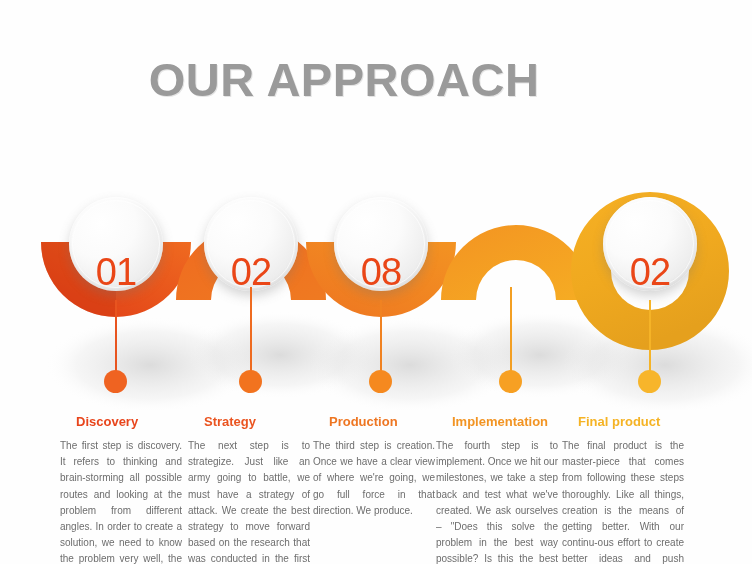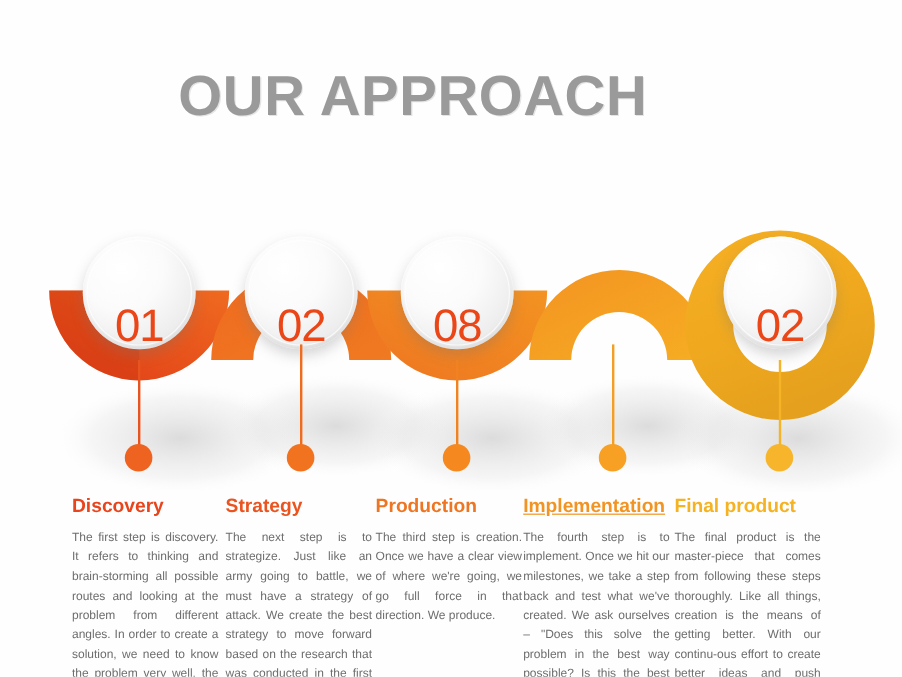--- a/index.html
+++ b/index.html
@@ -84,23 +84,23 @@
     height: 23px;
     border-radius: 50%;
   }
   
   .col {
     position: absolute;
     width: 122px;
     top: 414px;
   }
   .col-head {
-    font-size: 16px;
+    font-size: 13px;
     font-weight: bold;
-    margin: 0 0 9px 0;
+    margin: 0 0 9px 16px;
     white-space: nowrap;
     font-family: "Liberation Sans", sans-serif;
   }
   .col-body {
     font-size: 10px;
     line-height: 1.62;
     color: #6d6d6d;
     text-align: justify;
     margin: 0;
     font-family: "Liberation Sans", sans-serif;
@@ -202,21 +202,21 @@
     <div class="col-head" style="color:#ee7622;">Production</div>
     <p class="col-body">The third step is creation. Once we have a clear view of where we're going, we go full force in that direction. We produce.</p>
   </div>
 
   <div class="col" style="left:188px;">
     <div class="col-head" style="color:#ea5420;">Strategy</div>
     <p class="col-body">The next step is to strategize. Just like an army going to battle, we must have a strategy of attack. We create the best strategy to move forward based on the research that was conducted in the first step.</p>
   </div>
 
   <div class="col" style="left:436px;">
-    <div class="col-head" style="color:#f29423;text-decoration:underline;">Implementation</div>
+    <div class="col-head" style="color:#f29423;">Implementation</div>
     <p class="col-body">The fourth step is to implement. Once we hit our milestones, we take a step back and test what we've created. We ask ourselves – "Does this solve the problem in the best way possible? Is this the best we can do?" If the answer is no, then we get back to work.</p>
   </div>
 
   <div class="col" style="left:562px;">
     <div class="col-head" style="color:#f5b324;">Final product</div>
     <p class="col-body">The final product is the master-piece that comes from following these steps thoroughly. Like all things, creation is the means of getting better. With our continu-ous effort to create better ideas and push innovation forward, there is always room for improvement and growth.</p>
   </div>
 
 </div>
 

